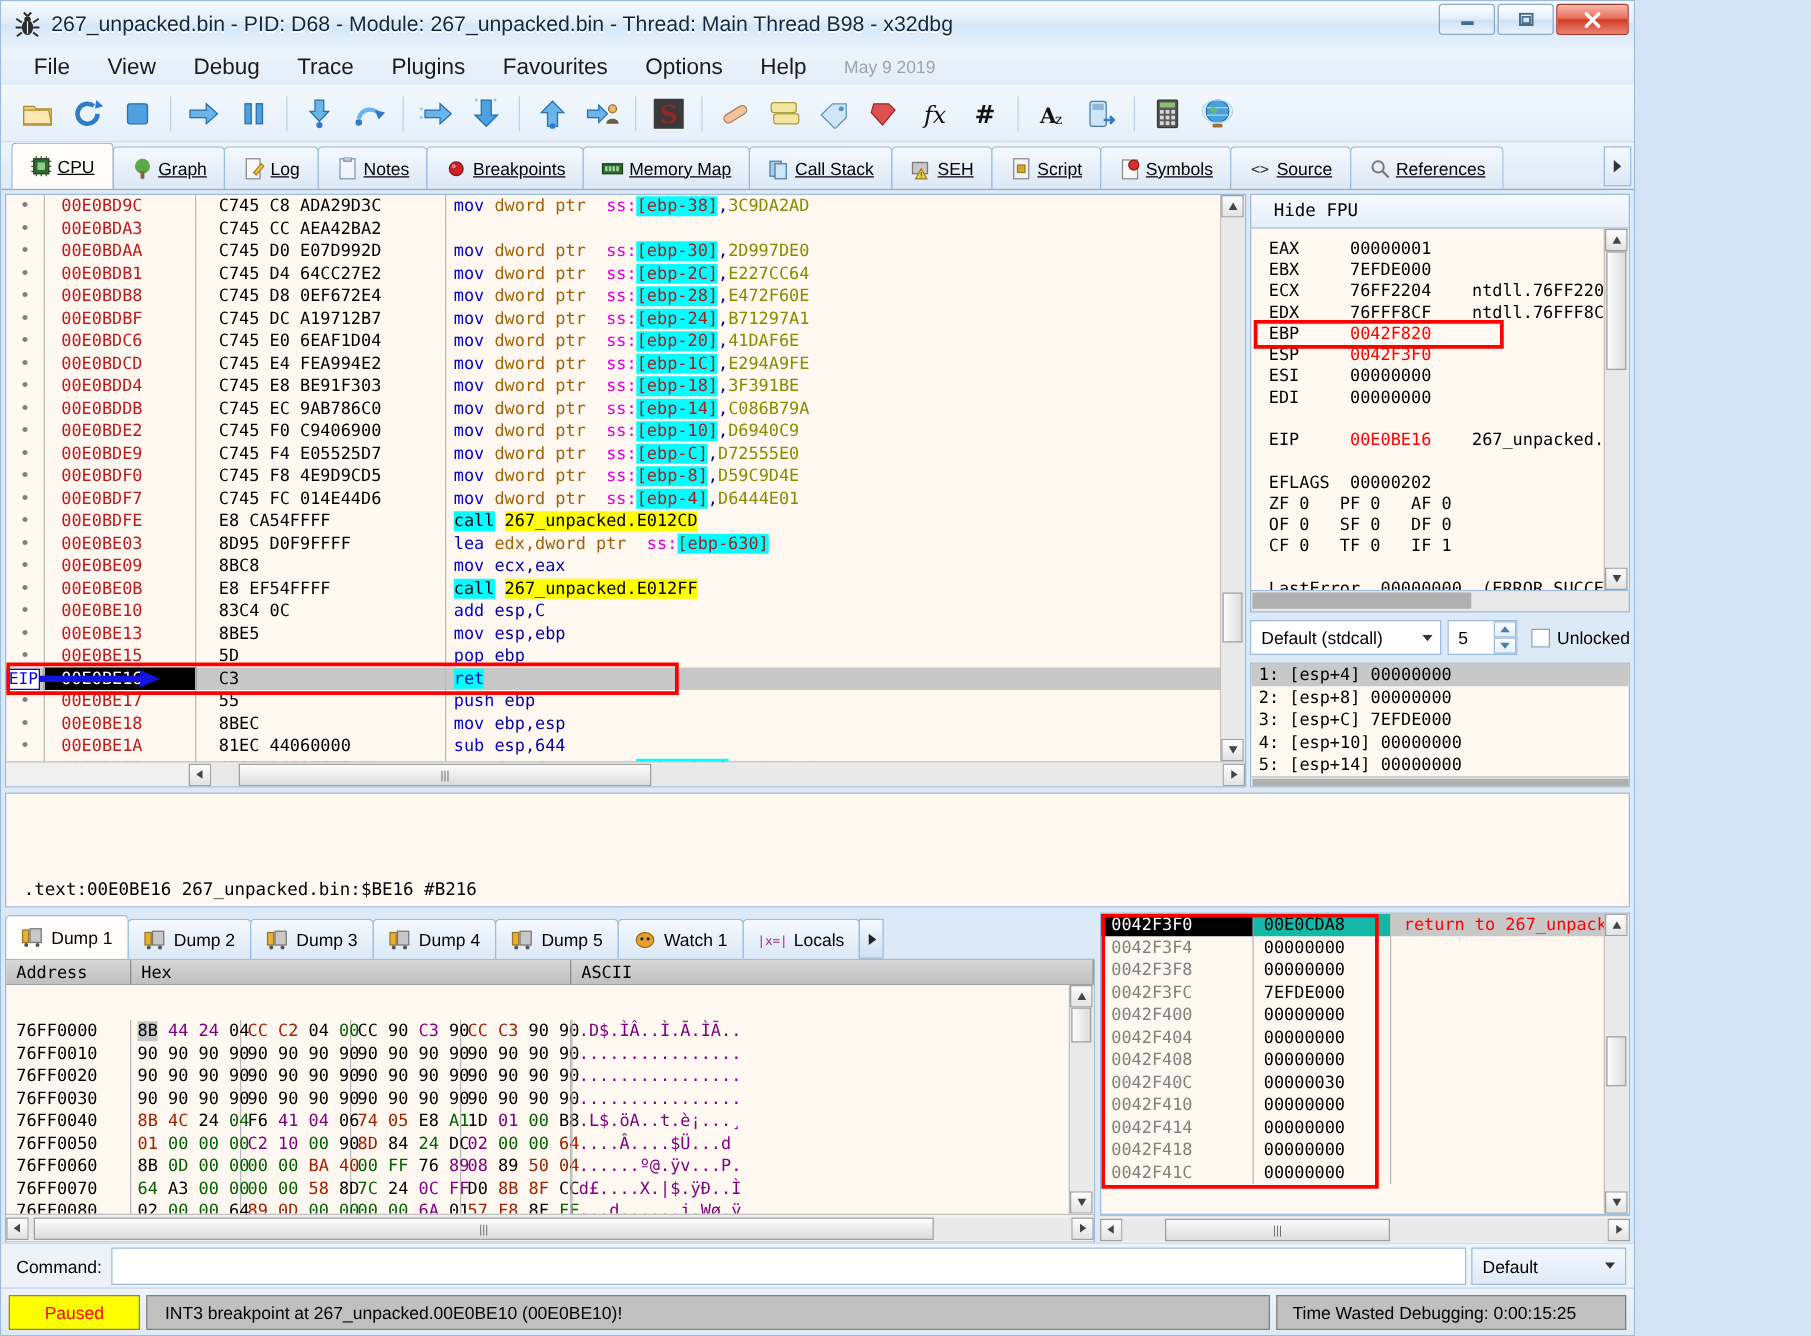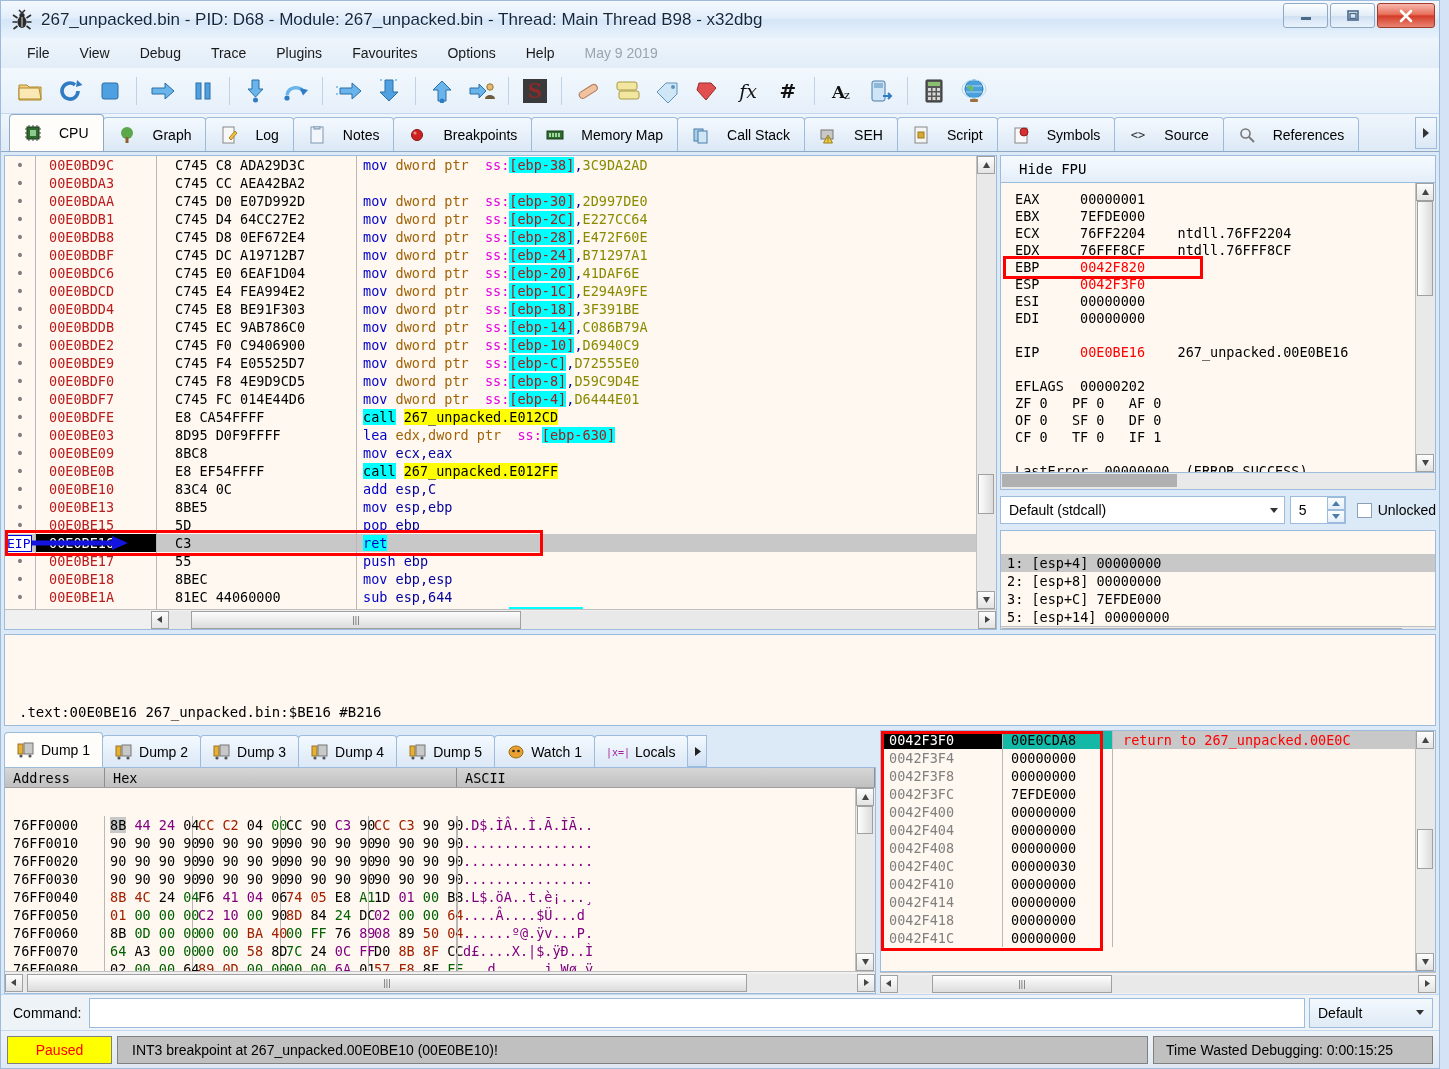--- a/index.html
+++ b/index.html
@@ -5,21 +5,21 @@
   * { box-sizing: border-box; }
   html, body { margin:0; padding:0; }
   body {
     width:1449px; height:1069px;
     font-family:"Liberation Sans", sans-serif;
     font-size:13px;
     background:#d4e3f5;
     overflow:hidden;
   }
   .window {
-    width:1440px; height:1069px;
+    width:1308px; height:1069px;
     background:linear-gradient(to bottom,#eaf2fb 0%,#dce9f7 100%);
     border:1px solid #9dbbdc;
     display:flex; flex-direction:column;
     position:relative;
   }
   
   .titlebar {
     height:37px; flex:0 0 37px;
     background:linear-gradient(to bottom,#f4f9fe 0%,#e3eefa 45%,#d5e6f8 52%,#e8f2fc 100%);
     display:flex; align-items:center; padding-left:10px;
@@ -42,45 +42,46 @@
     background:linear-gradient(to bottom,#f7b9ae 0%,#e8705c 45%,#d33c28 52%,#e98573 100%);
     border-color:#a23a29;
   }
   .winbtn svg { display:block; }
   
   .menubar {
     height:30px;flex:0 0 30px;display:flex;align-items:center;
     padding-left:12px; gap:2px;
     background:linear-gradient(to bottom,#eef5fc,#e2edf8);
   }
-  .menu-item { padding:4px 14px; font-size:14px; color:#1a1a1a; cursor:default; }
+  .menu-item { padding:4px 14px; font-size:18px; color:#1a1a1a; cursor:default; }
   .menu-date { padding:4px 14px; font-size:14px; color:#9aa4ae; }
   
   .toolbar {
     height:46px;flex:0 0 46px;display:flex;align-items:center;
     padding-left:10px;gap:2px;
     background:linear-gradient(to bottom,#f2f8fd,#e6f0fa);
     border-bottom:1px solid #c4d7ec;
   }
   .tb-btn { width:38px;height:38px;display:flex;align-items:center;justify-content:center;border-radius:3px;}
   .tb-sep { width:1px;height:28px;background:#bfd2e6;margin:0 5px;}
   
   .tabbar {
     height:38px;flex:0 0 38px;display:flex;align-items:flex-end;
     background:linear-gradient(to bottom,#eef5fc,#dfeaf6);
     padding-left:8px; position:relative;
     border-bottom:1px solid #8fa9c4;
   }
   .tab {
-    height:34px;display:flex;align-items:center;gap:17px;
+    height:34px;display:flex;align-items:center;gap:4px;
     padding:0 14px; font-size:14px;
     border:1px solid #9dbbdc;border-bottom:none;
     border-radius:4px 4px 0 0;
     background:linear-gradient(to bottom,#f4f9fe,#dbe8f6);
     margin-right:-1px;
+    text-decoration:underline;
   }
   .tab.active {
     background:#fffdfa; height:37px; border-color:#8fa9c4; color:#000;
     position:relative; z-index:3;
   }
   .tab .ticon { width:18px;height:18px;flex:0 0 18px; display:block;}
   .tabs-scroll-right{
     position:absolute;right:2px;top:3px;width:22px;height:32px;
     background:linear-gradient(to bottom,#f4f9fe,#dbe8f6);
     border:1px solid #9dbbdc; display:flex;align-items:center;justify-content:center;
@@ -184,21 +185,21 @@
   .spin-btns{display:flex;flex-direction:column;width:18px;height:26px;}
   .spin-b{flex:1 1 50%;background:linear-gradient(to bottom,#fafdff,#e3eef9);border:1px solid #9dbbdc;
           display:flex;align-items:center;justify-content:center;}
   .unlocked{display:flex;align-items:center;gap:6px;font-size:14px;padding-left:6px;}
   .chk{width:15px;height:15px;border:1px solid #8aa0b8;background:#fff;}
   .args-box{
     flex:0 0 100px;background:#fff8f0;border:1px solid #9dbbdc;margin-top:4px;
     font-family:"DejaVu Sans Mono",monospace;font-size:13.5px;
     display:flex;flex-direction:column;overflow:hidden;
   }
-  .args-rows{flex:1 1 auto;margin-top:23px;}
+  .args-rows{flex:1 1 auto;}
   .arow{height:18px;line-height:18px;padding-left:6px;white-space:pre;}
   .arow.sel{background:#c8c8c8;}
   .args-hscroll{height:16px;flex:0 0 16px;background:#e9e9e9;border-top:1px solid #c0c0c0;position:relative;}
   .args-hscroll .th{position:absolute;left:1px;top:1px;height:12px;width:400px;background:#b0b0b0;}
   
   .info-strip{
     flex:0 0 92px;margin:4px 3px 0 3px;background:#fff8f0;border:1px solid #9dbbdc;
     display:flex;align-items:flex-end;padding:0 0 5px 14px;
     font-family:"DejaVu Sans Mono",monospace;font-size:14px;color:#000;
   }
@@ -696,20 +697,21 @@
             <span class="chk"></span>
             <span>Unlocked</span>
           </div>
         </div>
 
         <div class="args-box">
           <div class="args-rows" id="args-rows">
               <div class="arow sel">1: [esp+4] 00000000</div>
               <div class="arow">2: [esp+8] 00000000</div>
               <div class="arow">3: [esp+C] 7EFDE000</div>
+              <div class="arow">4: [esp+10] 00000000</div>
               <div class="arow">5: [esp+14] 00000000</div>
             </div>
           <div class="args-hscroll">
               <div class="th"></div>
             </div>
         </div>
       </div>
     </div>
 
     <div class="info-strip">

